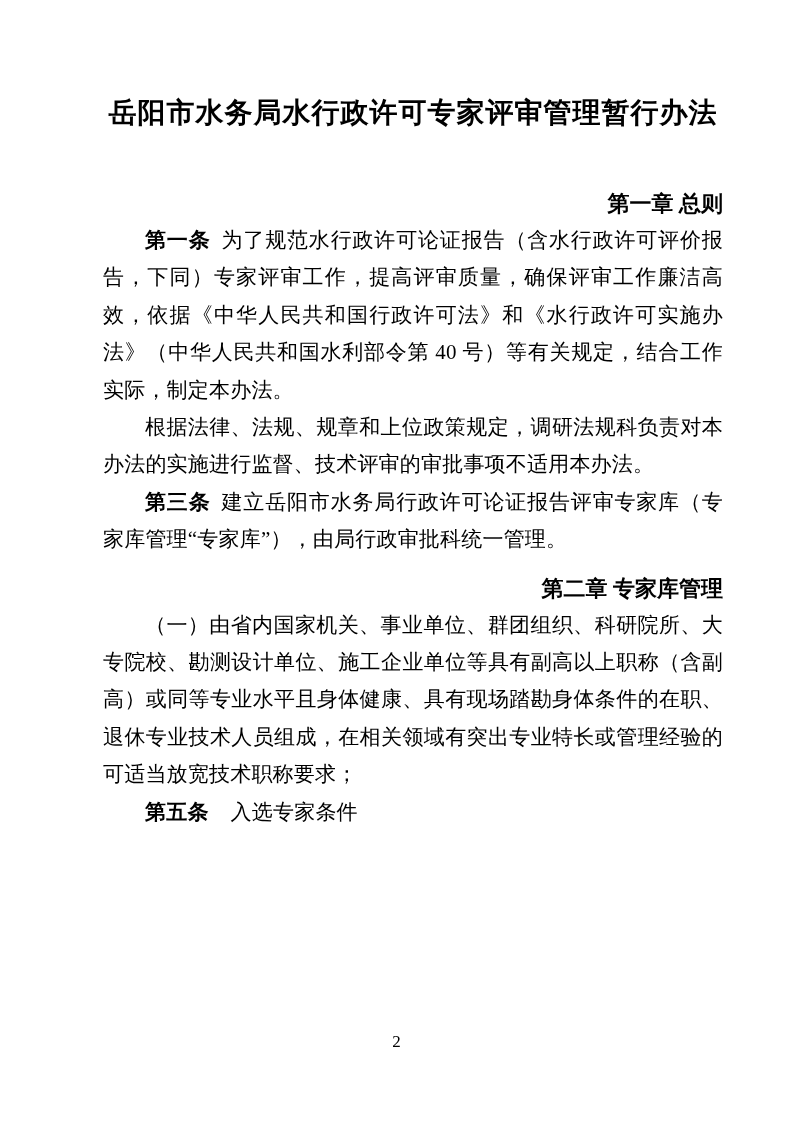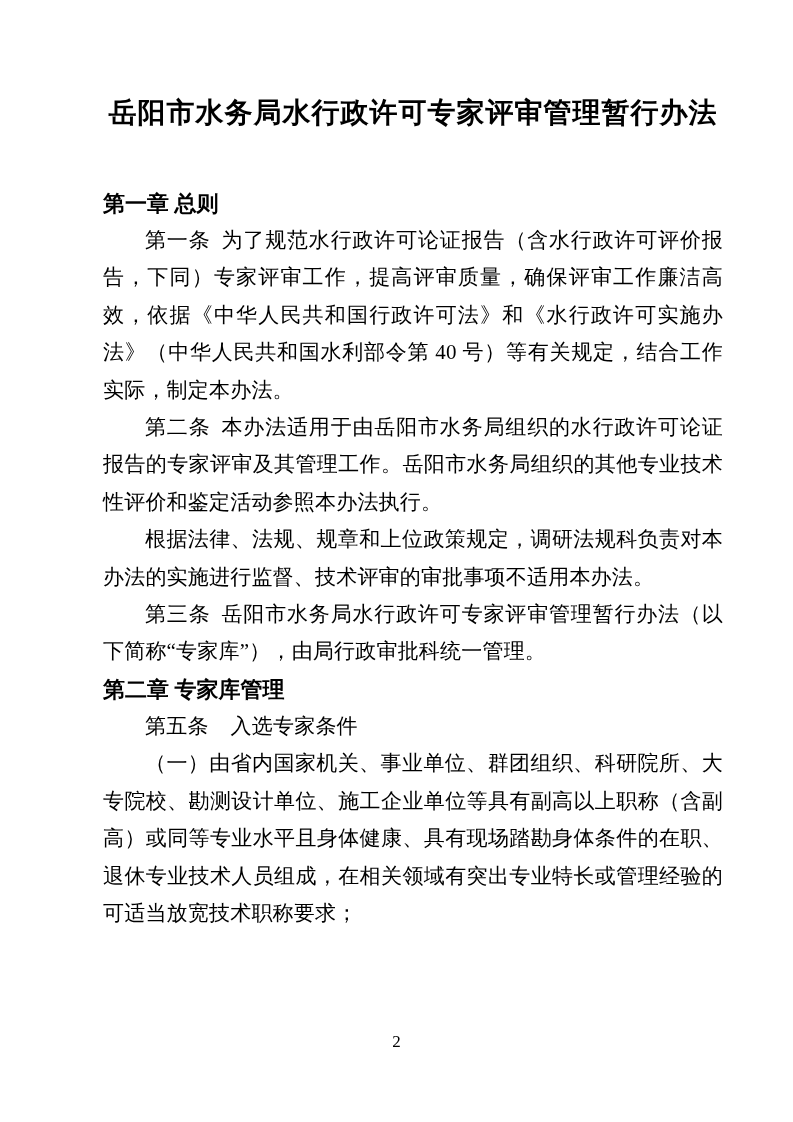--- a/index.html
+++ b/index.html
@@ -25,35 +25,36 @@
     font-weight: 700;
     text-align: center;
     letter-spacing: 1px;
     line-height: 40px;
     white-space: nowrap;
   }
   .chapter-heading {
     margin: 0;
     font-size: 22px;
     font-weight: 700;
-    text-align: left;
+    text-align: right;
     line-height: 37px;
   }
   .chapter-heading.second {
+    margin-top: 11px;
   }
   .para {
     margin: 0;
     font-size: 21px;
     line-height: 37.4px;
     text-align: justify;
     text-indent: 2em;
     letter-spacing: 0.2px;
   }
   .article-no {
-    font-weight: 400;
+    font-weight: 700;
     margin-right: 11px;
   }
   .article-no:empty {
     display: none;
     margin-right: 0;
   }
   .article-no.wide-gap {
     margin-right: 22px;
   }
   .page-footer {
@@ -70,28 +71,27 @@
 <body>
 
 <div class="doc-page">
 
   <h1 class="doc-title">岳阳市水务局水行政许可专家评审管理暂行办法</h1>
 
   <h2 class="chapter-heading">第一章 总则</h2>
 
   <p class="para"><b class="article-no">第一条</b><span class="para-text">为了规范水行政许可论证报告（含水行政许可评价报告，下同）专家评审工作，提高评审质量，确保评审工作廉洁高效，依据《中华人民共和国行政许可法》和《水行政许可实施办法》（中华人民共和国水利部令第 40 号）等有关规定，结合工作实际，制定本办法。</span></p>
 
-  <p class="para"><b class="article-no">第二条</b><span class="para-text">本办法适用于由岳阳市水务局组织的水行政许可论证报告的专家评审及其管理工作。岳阳市水务局组织的其他专业技术性评价和鉴定活动参照本办法执行。</span></p>
 
   <p class="para"><span class="para-text">根据法律、法规、规章和上位政策规定，调研法规科负责对本办法的实施进行监督、技术评审的审批事项不适用本办法。</span></p>
 
-  <p class="para"><b class="article-no">第三条</b><span class="para-text">岳阳市水务局水行政许可专家评审管理暂行办法（以下简称“专家库”），由局行政审批科统一管理。</span></p>
+  <p class="para"><b class="article-no">第三条</b><span class="para-text">建立岳阳市水务局行政许可论证报告评审专家库（专家库管理“专家库”），由局行政审批科统一管理。</span></p>
 
 
   <h2 class="chapter-heading second">第二章 专家库管理</h2>
 
+  <p class="para"><span class="para-text">（一）由省内国家机关、事业单位、群团组织、科研院所、大专院校、勘测设计单位、施工企业单位等具有副高以上职称（含副高）或同等专业水平且身体健康、具有现场踏勘身体条件的在职、退休专业技术人员组成，在相关领域有突出专业特长或管理经验的可适当放宽技术职称要求；</span></p>
+
   <p class="para"><b class="article-no wide-gap">第五条</b><span class="para-text">入选专家条件</span></p>
-
-  <p class="para"><span class="para-text">（一）由省内国家机关、事业单位、群团组织、科研院所、大专院校、勘测设计单位、施工企业单位等具有副高以上职称（含副高）或同等专业水平且身体健康、具有现场踏勘身体条件的在职、退休专业技术人员组成，在相关领域有突出专业特长或管理经验的可适当放宽技术职称要求；</span></p>
 
   <div class="page-footer">2</div>
 
 </div>
 
 </body></html>

